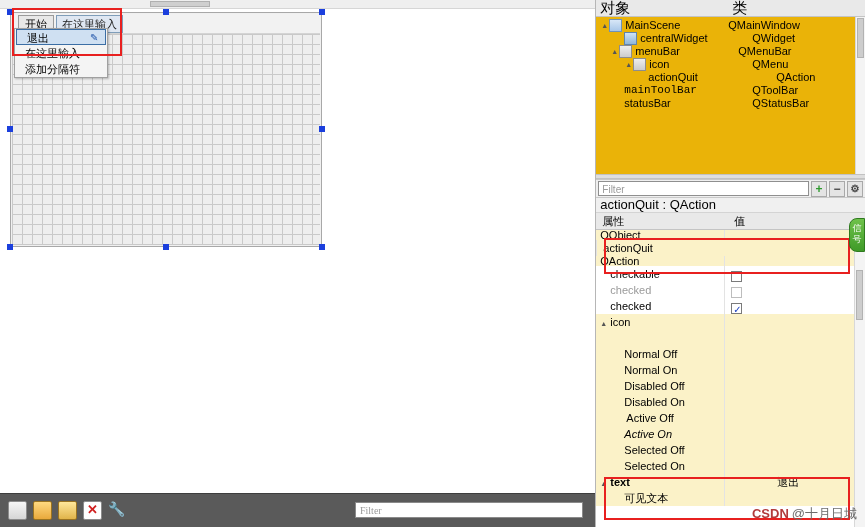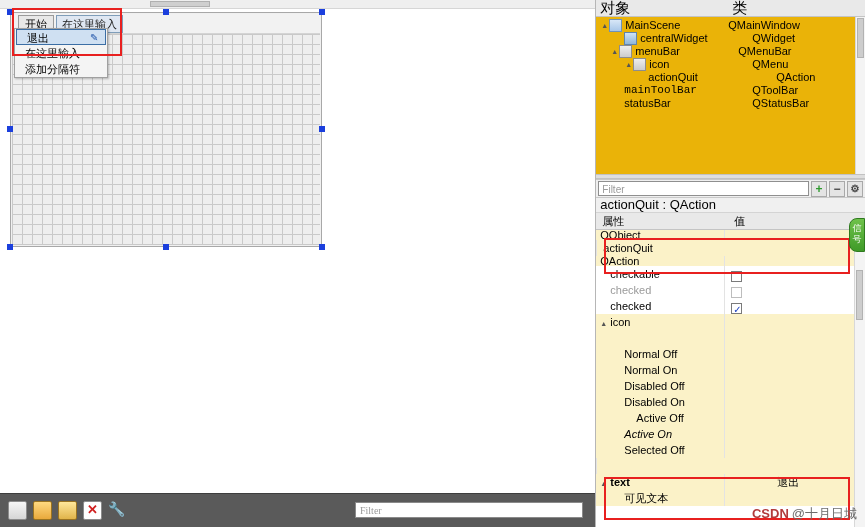--- a/index.html
+++ b/index.html
@@ -618,35 +618,36 @@
         <div class="pn" style="padding-left:28px;">Disabled Off</div>
         <div class="pv"></div>
       </div>
 
       <div class="prow yellow">
         <div class="pn" style="padding-left:28px;">Disabled On</div>
         <div class="pv"></div>
       </div>
 
       <div class="prow yellow">
-        <div class="pn" style="padding-left:40px;">Active Off</div>
+        <div class="pn" style="padding-left:30px;">Active Off</div>
         <div class="pv"></div>
       </div>
 
       <div class="prow yellow">
         <div class="pn" style="padding-left:28px;font-style:italic;">Active On</div>
         <div class="pv"></div>
       </div>
 
       <div class="prow yellow">
         <div class="pn" style="padding-left:28px;">Selected Off</div>
         <div class="pv"></div>
       </div>
 
       <div class="prow yellow">
+        <div class="pn" style="padding-left:28px;">Selected On</div>
         <div class="pv"></div>
       </div>
 
       <div class="prow yellow bold">
         <div class="pn"><span class="tri">▲</span><span>text</span></div>
         <div class="pv" style="text-align:center;padding-right:20px;">退出</div>
       </div>
 
       <div class="prow yellow">
         <div class="pn" style="padding-left:28px;">可见文本</div>

